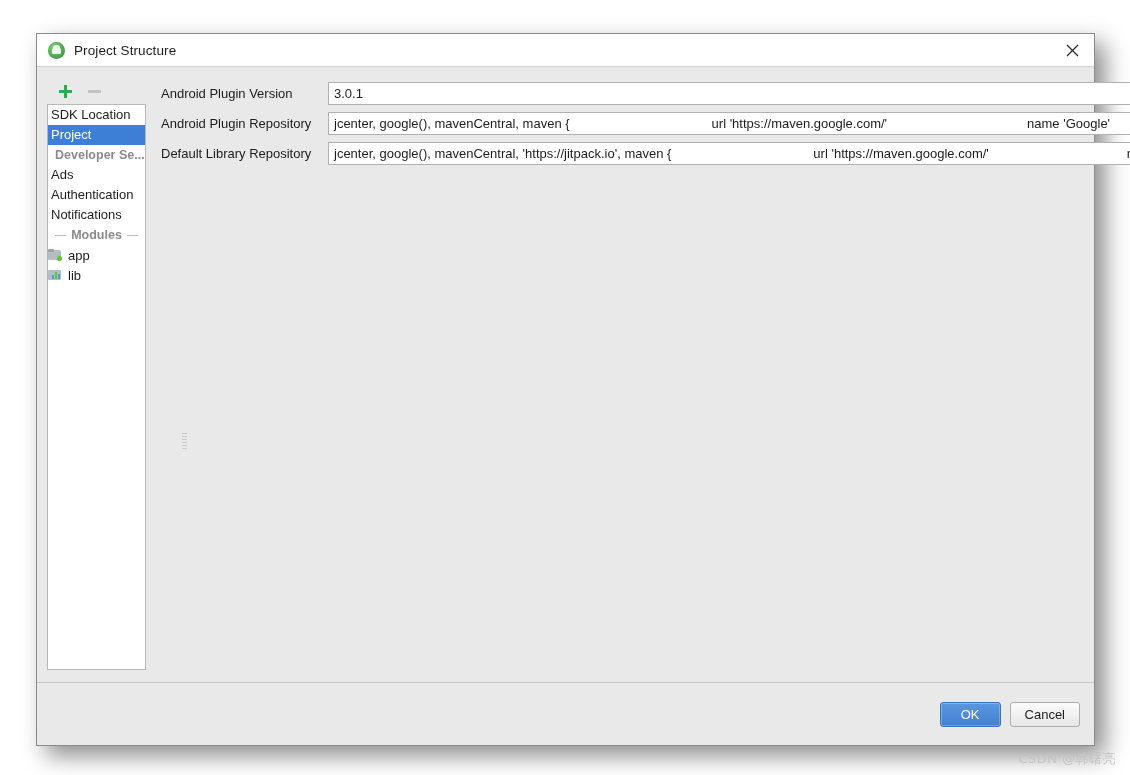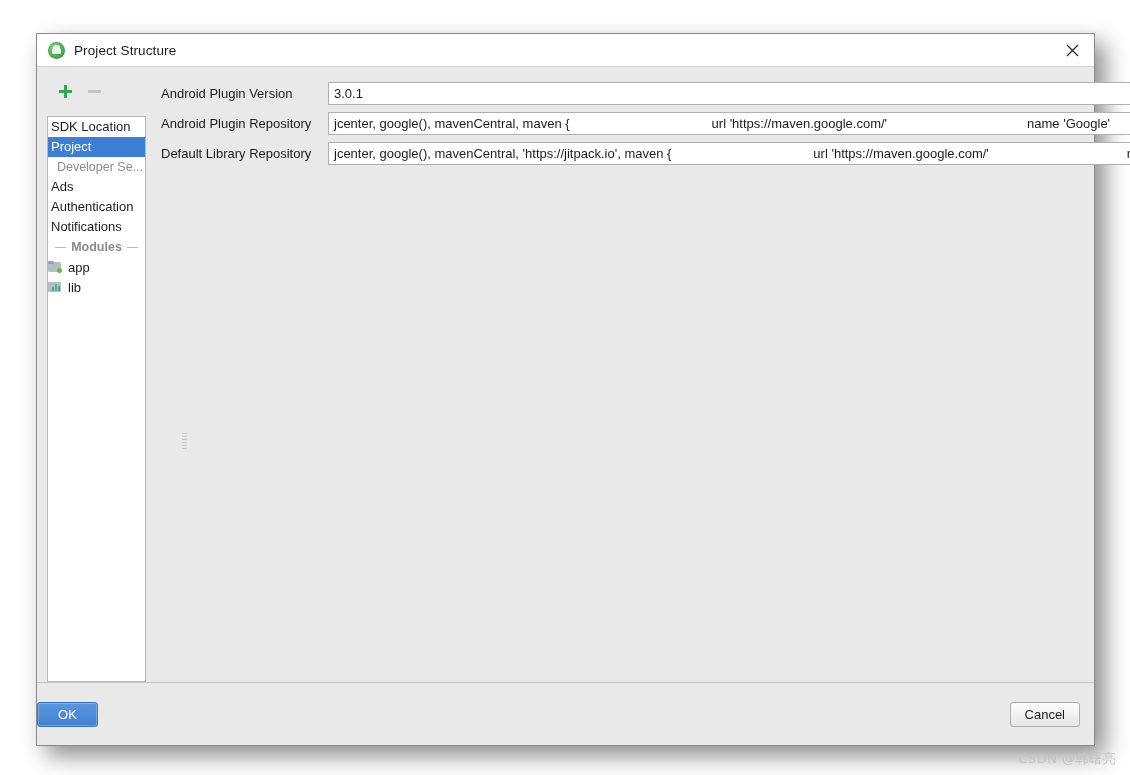--- a/index.html
+++ b/index.html
@@ -129,21 +129,21 @@
   }
   .tb-plus::before { left: 5px; top: 0; width: 3px; height: 13px; }
   .tb-plus::after  { left: 0; top: 5px; width: 13px; height: 3px; }
   .tb-minus {
     width: 13px; height: 3px;
     background: #c3c3c3;
     cursor: default;
   }
 
   .sidelist {
-    margin-top: 12px;
+    margin-top: 0;
     width: 99px;
     height: 566px;
     background: #ffffff;
     border: 1px solid #b8b8b8;
     overflow: hidden;
     font-size: 13px;
     color: #1c1c1c;
     padding-top: 0;
   }
   .side-item {
@@ -154,28 +154,27 @@
     overflow: hidden;
     cursor: default;
   }
   .side-item.selected {
     background: #3d7fd6;
     color: #ffffff;
   }
   .side-group {
     height: 20px;
     line-height: 20px;
-    font-weight: normal;
+    font-weight: bold;
     color: #8b8b8b;
     font-size: 12.5px;
     padding-left: 7px;
     white-space: nowrap;
     overflow: hidden;
     cursor: default;
-    text-align: center;
   }
   .side-group-rule {
     height: 20px;
     display: flex;
     align-items: center;
     gap: 5px;
     padding: 0 7px;
     cursor: default;
   }
   .side-group-rule .line {
@@ -320,21 +319,21 @@
   .repo-val .p4 { flex: 0 0 auto; }
 
   
   .footer {
     flex: 0 0 63px;
     height: 63px;
     border-top: 1px solid #c6c6c6;
     background: #e9e9e9;
     display: flex;
     align-items: center;
-    justify-content: space-between;
+    justify-content: flex-end;
     padding-right: 14px;
     gap: 9px;
   }
   .btn {
     height: 25px;
     min-width: 60px;
     border-radius: 3px;
     font-size: 13px;
     display: flex;
     align-items: center;

